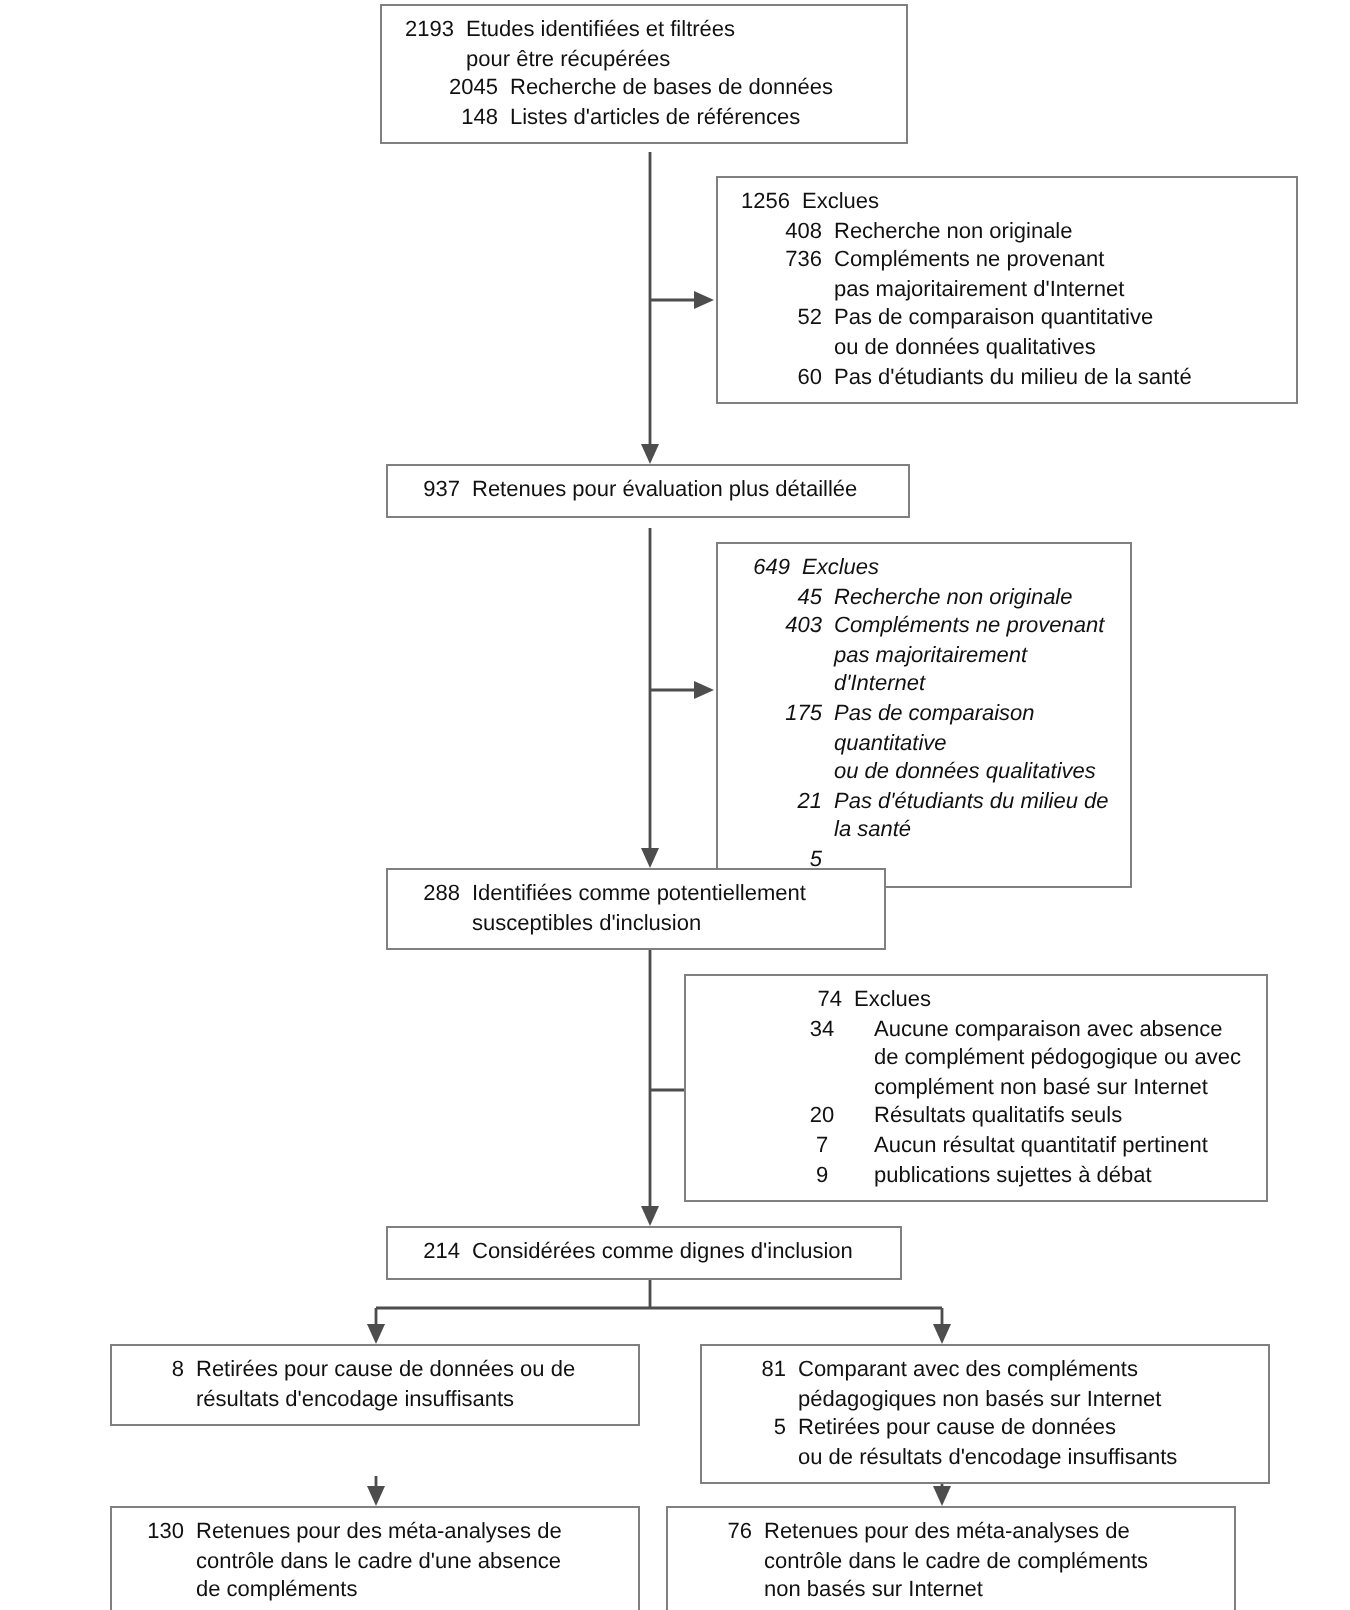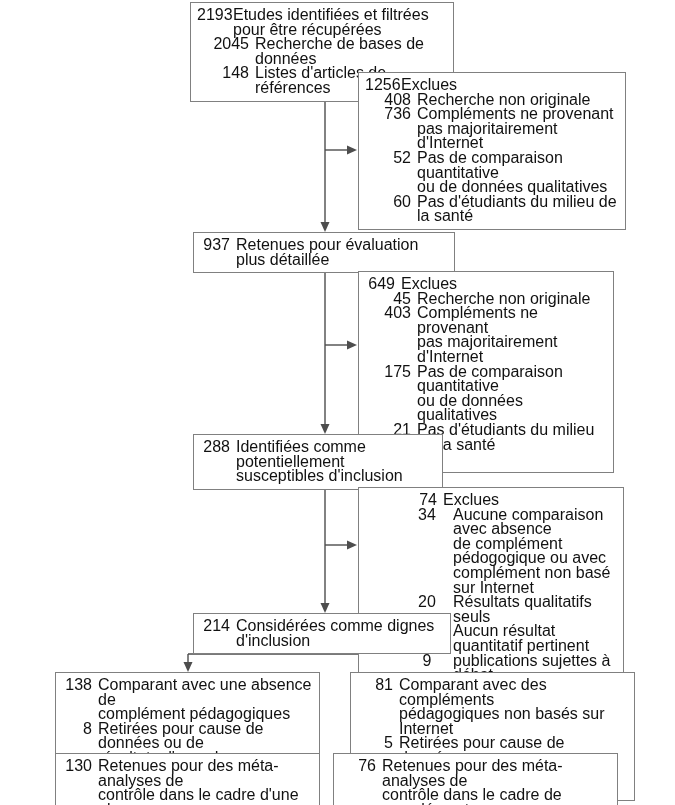--- a/index.html
+++ b/index.html
@@ -21,21 +21,21 @@
     left: 0;
     top: 0;
     width: 675px;
     height: 805px;
   }
   .box {
     position: absolute;
     box-sizing: border-box;
     border: 1px solid #808080;
     background: #ffffff;
-    font-size: 16px;
+    font-size: 11px;
     line-height: 14.6px;
     color: #111111;
     padding: 5px 6px 5px 6px;
   }
   .row {
     display: flex;
     align-items: flex-start;
     white-space: nowrap;
   }
   .num {
@@ -49,25 +49,25 @@
   }
   
   .n-lvl0 { width: 30px; }
   .n-lvl1 { width: 52px; }
   .n-lvl1b { width: 46px; }
   .n-lvl1c { width: 40px; text-align: center; }
   .n-lvl1d { width: 36px; }
 
   
   #box-identified   { left: 190px; top: 2px;   width: 264px; }
-  #box-excluded-1   { left: 358px; top: 72px;  width: 268px; }
+  #box-excluded-1   { left: 358px; top: 88px;  width: 291px; }
   #box-retained-937 { left: 193px; top: 232px; width: 262px; }
-  #box-excluded-2   { left: 358px; top: 271px; width: 256px; }
+  #box-excluded-2   { left: 358px; top: 271px; width: 208px; font-style: italic; }
   #box-potential    { left: 193px; top: 434px; width: 250px; }
-  #box-excluded-3   { left: 358px; top: 487px; width: 266px; padding-left: 48px; }
+  #box-excluded-3   { left: 342px; top: 487px; width: 292px; padding-left: 48px; }
   #box-worthy-214   { left: 193px; top: 613px; width: 258px; }
   #box-compare-138  { left: 55px;  top: 672px; width: 265px; }
   #box-compare-81   { left: 350px; top: 672px; width: 285px; }
   #box-meta-130     { left: 55px;  top: 753px; width: 265px; }
   #box-meta-76      { left: 333px; top: 753px; width: 285px; }
 
   svg.connectors {
     position: absolute;
     left: 0;
     top: 0;
@@ -235,25 +235,20 @@
 
   <div class="box" id="box-worthy-214">
     <div class="row">
       <span class="num n-lvl0">214</span>
       <span class="txt">Considérées comme dignes d'inclusion</span>
     </div>
   </div>
 
   <div class="box" id="box-compare-138">
     <div class="row">
-      <span class="num n-lvl0">138</span>
-      <span class="txt">Comparant avec une absence de
-complément pédagogiques</span>
-    </div>
-    <div class="row">
       <span class="num n-lvl0">8</span>
       <span class="txt">Retirées pour cause de données ou de
 résultats d'encodage insuffisants</span>
     </div>
   </div>
 
   <div class="box" id="box-compare-81">
     <div class="row">
       <span class="num n-lvl1d">81</span>
       <span class="txt">Comparant avec des compléments

